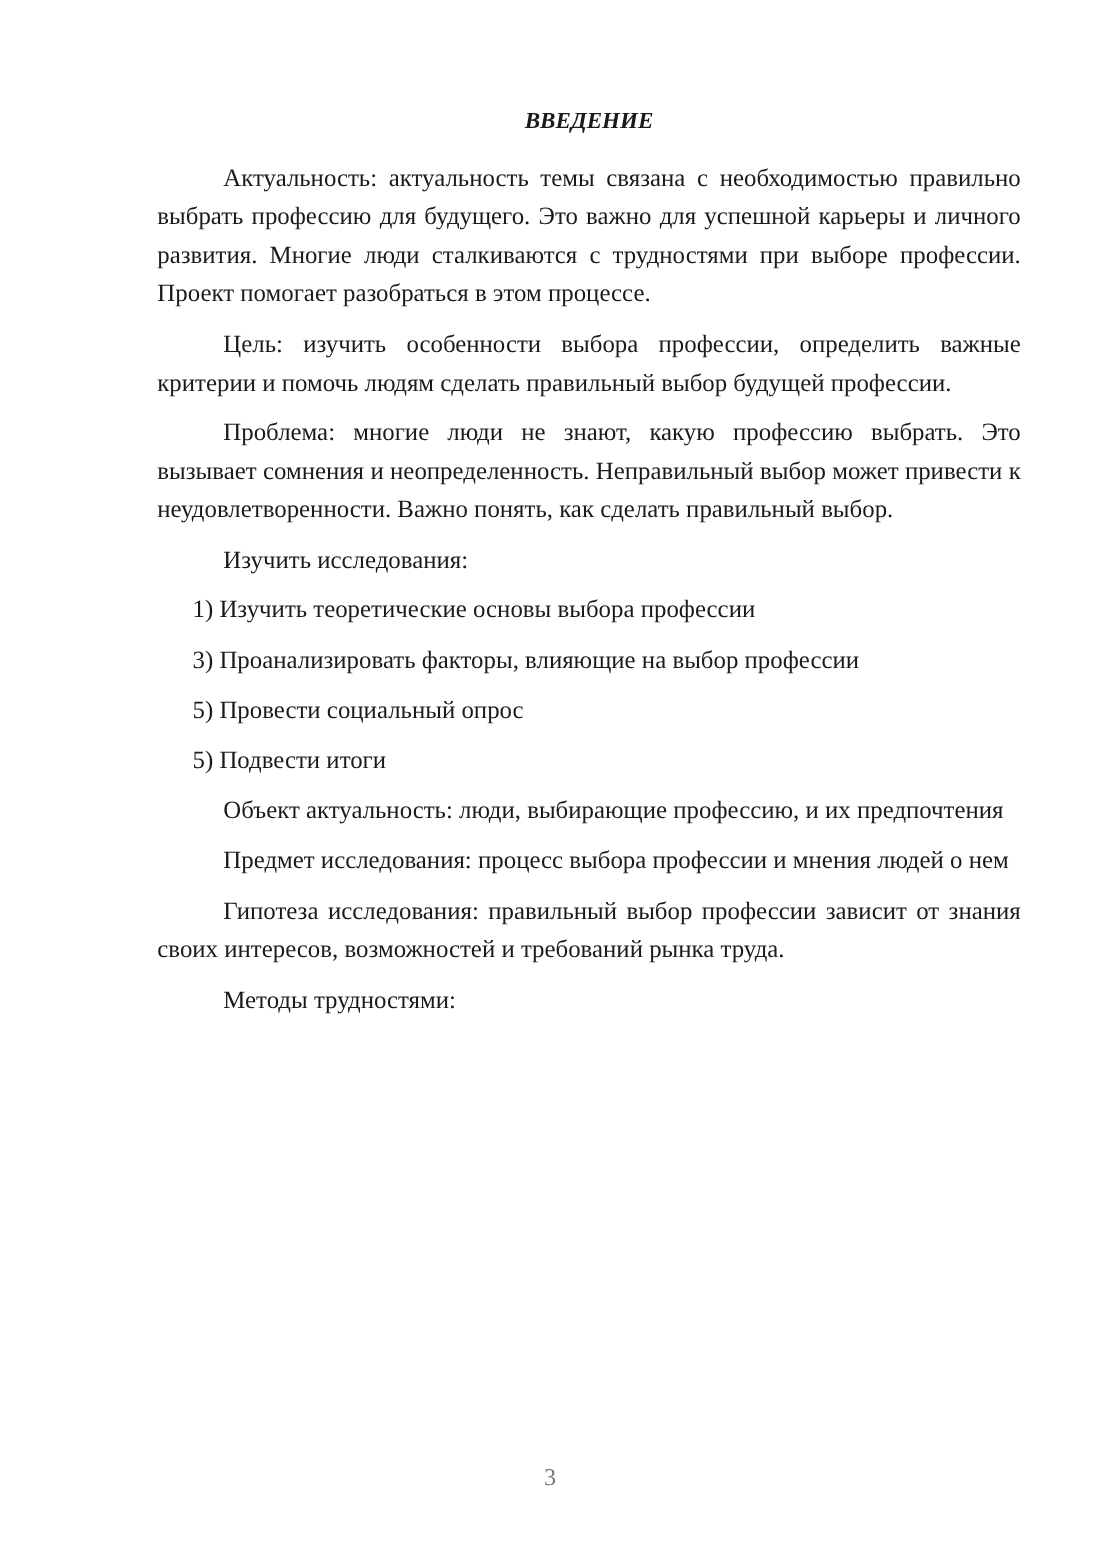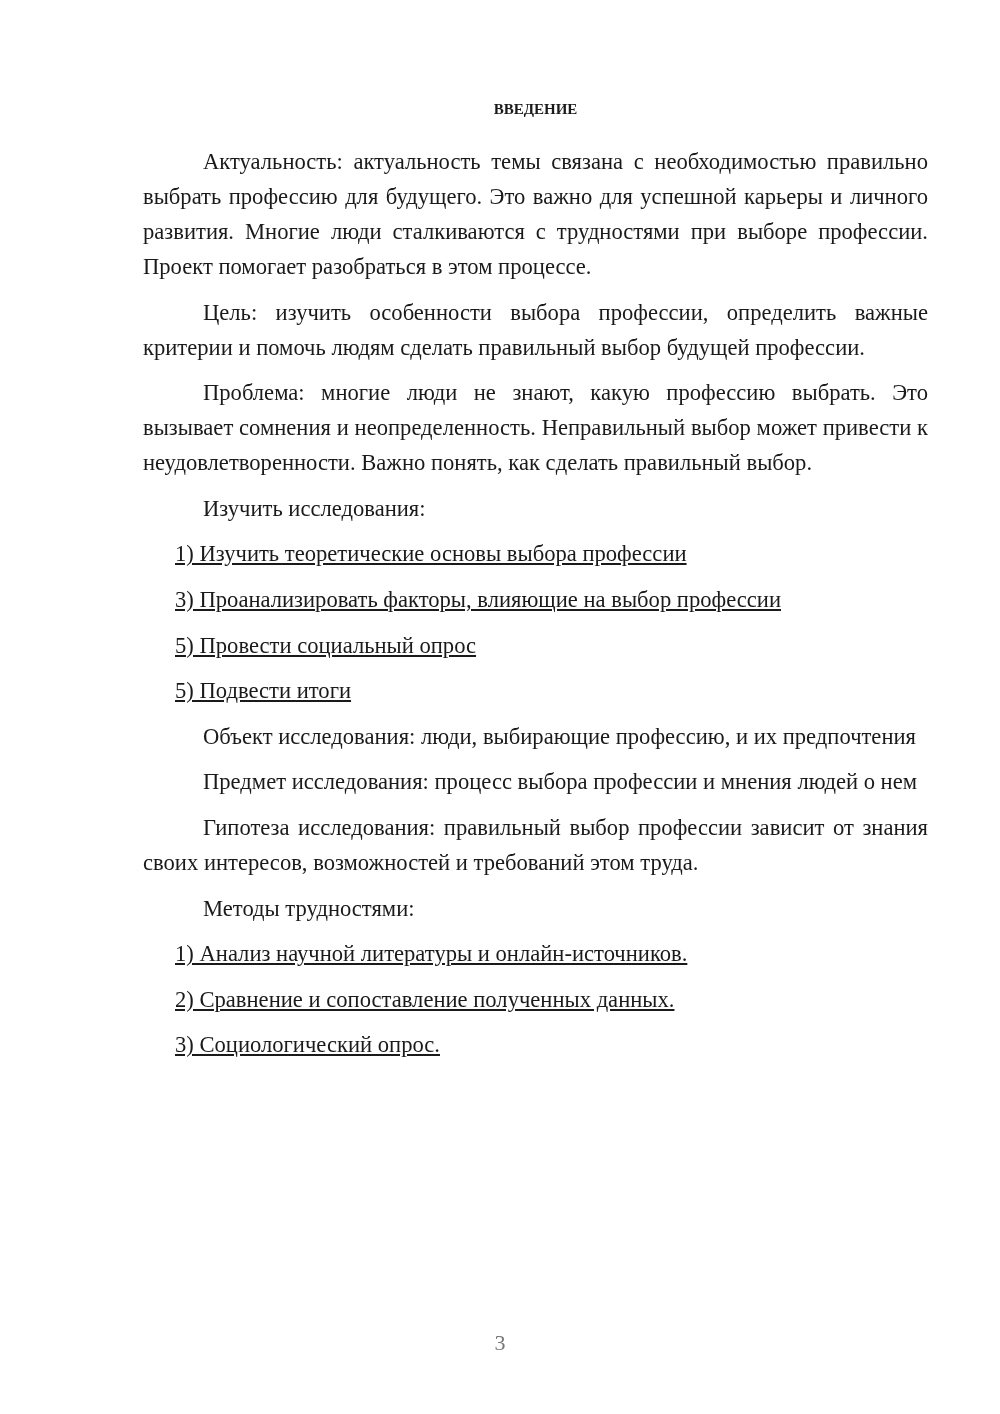--- a/index.html
+++ b/index.html
@@ -32,58 +32,52 @@
   .para {
     margin: 0 0 10.6px 0;
     text-indent: 60px;
     text-align: justify;
     text-align-last: left;
   }
   .item {
     margin: 0 0 10.6px 0;
     padding-left: 32px;
     text-align: left;
-    text-decoration: underline;
   }
   .page-number {
     position: absolute;
     top: 1330px;
     left: 0;
     width: 1000px;
     text-align: center;
     font-family: "Liberation Serif", "DejaVu Serif", serif;
     font-size: 22px;
     color: #777777;
   }
 </style>
 </head>
 <body>
 
 <div class="page">
-  <h1 class="title" style="font-size:15px;">ВВЕДЕНИЕ</h1>
+  <h1 class="title" style="font-size:21px;font-style:italic;">ВВЕДЕНИЕ</h1>
 
   <div class="body-block">
     <p class="para">Актуальность: актуальность темы связана с необходимостью правильно выбрать профессию для будущего. Это важно для успешной карьеры и личного развития. Многие люди сталкиваются с трудностями при выборе профессии. Проект помогает разобраться в этом процессе.</p>
     <p class="para">Цель: изучить особенности выбора профессии, определить важные критерии и помочь людям сделать правильный выбор будущей профессии.</p>
     <p class="para">Проблема: многие люди не знают, какую профессию выбрать. Это вызывает сомнения и неопределенность. Неправильный выбор может привести к неудовлетворенности. Важно понять, как сделать правильный выбор.</p>
     <p class="para">Изучить исследования:</p>
 
     <div>
       <p class="item">1) Изучить теоретические основы выбора профессии</p>
       <p class="item">3) Проанализировать факторы, влияющие на выбор профессии</p>
       <p class="item">5) Провести социальный опрос</p>
       <p class="item">5) Подвести итоги</p>
     </div>
 
-    <p class="para">Объект исследования: люди, выбирающие профессию, и их предпочтения</p>
+    <p class="para">Объект актуальность: люди, выбирающие профессию, и их предпочтения</p>
     <p class="para">Предмет исследования: процесс выбора профессии и мнения людей о нем</p>
-    <p class="para">Гипотеза исследования: правильный выбор профессии зависит от знания своих интересов, возможностей и требований этом труда.</p>
+    <p class="para">Гипотеза исследования: правильный выбор профессии зависит от знания своих интересов, возможностей и требований рынка труда.</p>
     <p class="para">Методы трудностями:</p>
 
-    <div>
-      <p class="item">1) Анализ научной литературы и онлайн-источников.</p>
-      <p class="item">2) Сравнение и сопоставление полученных данных.</p>
-      <p class="item">3) Социологический опрос.</p>
-    </div>
   </div>
 </div>
 
 <div class="page-number">3</div>
 
 </body></html>

